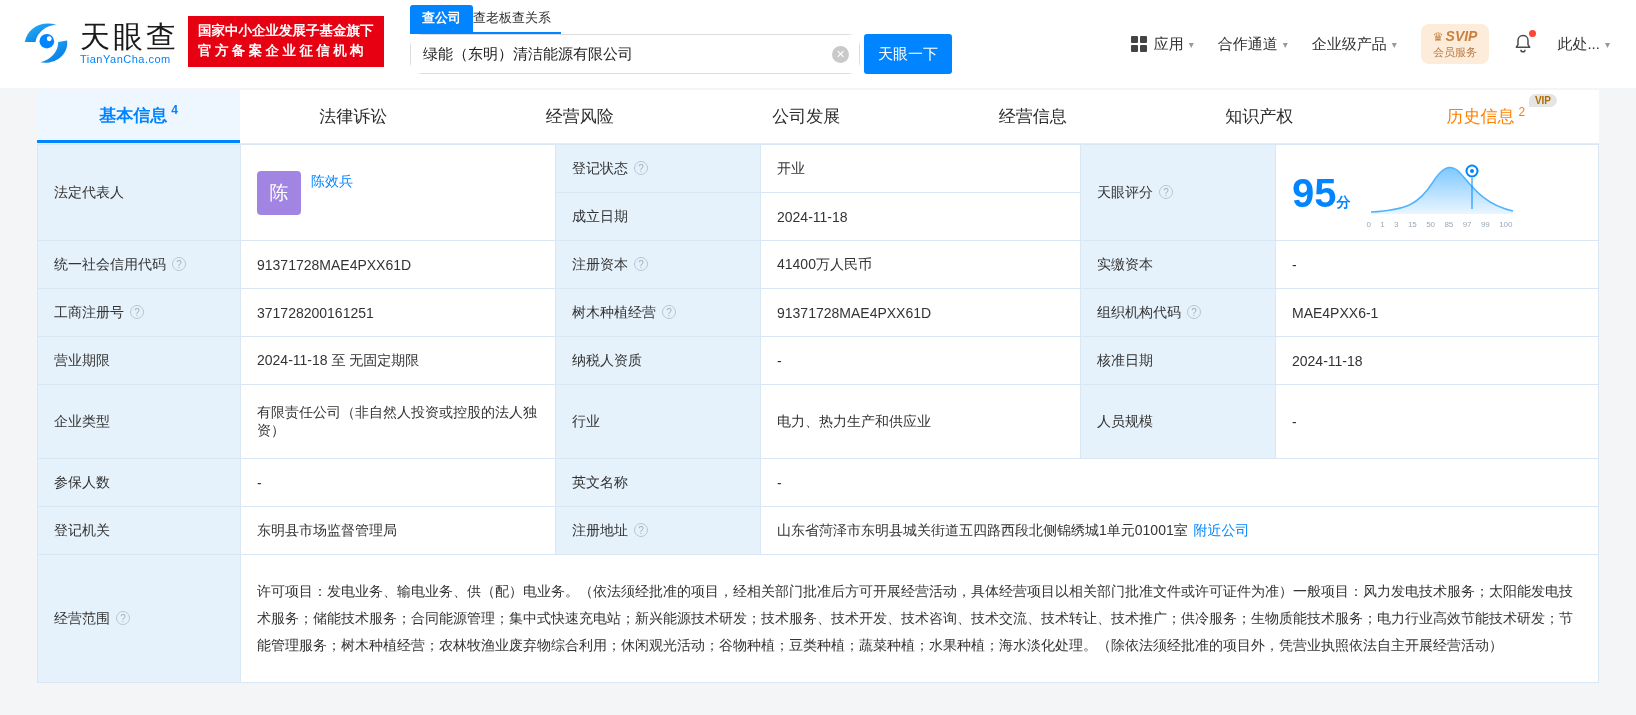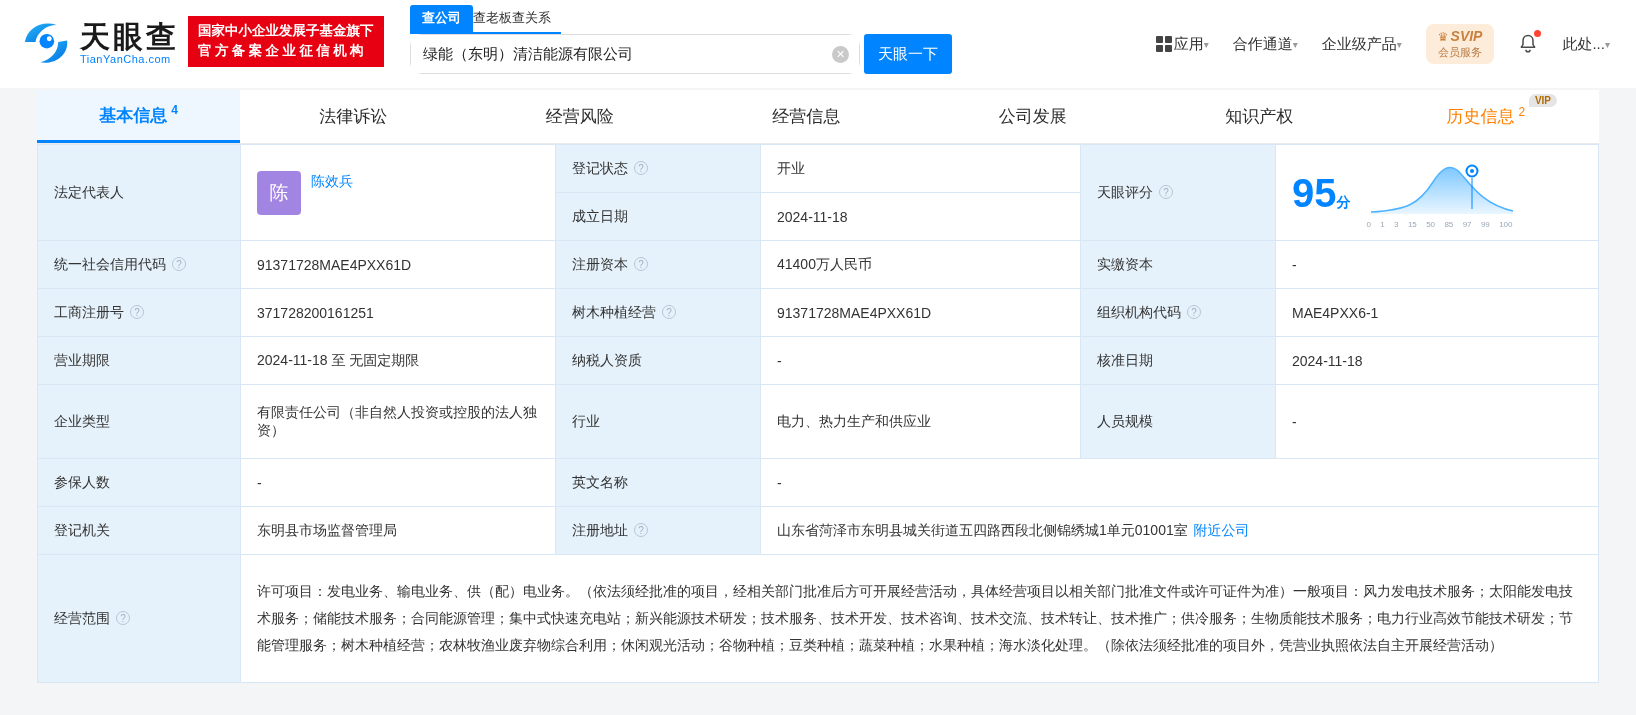--- a/index.html
+++ b/index.html
@@ -2,21 +2,21 @@
 <html><head>
 <meta charset="utf-8">
 <style>
   * { margin:0; padding:0; box-sizing:border-box; }
   html,body { width:1636px; height:715px; overflow:hidden; background:#f4f5f7;
     font-family:"Liberation Sans","DejaVu Sans",sans-serif; color:#333; }
 
   
   .header { position:relative; height:88px; background:#fff; }
   .logo { position:absolute; left:20px; top:16px; display:flex; align-items:center; gap:8px; cursor:pointer; }
-  .logo-cn { font-size:30px; font-weight:bold; color:#1a1a1a; letter-spacing:3px; line-height:1.1; }
+  .logo-cn { font-size:30px; font-weight:normal; color:#1a1a1a; letter-spacing:3px; line-height:1.1; }
   .logo-en { font-size:11px; color:#0084ff; letter-spacing:.5px; }
   .gov-badge { position:absolute; left:188px; top:16px; background:#e60012; color:#fff;
     padding:5px 10px; font-size:13.5px; font-weight:bold; line-height:1.5; }
   .gov-badge .l2 { letter-spacing:3.4px; }
 
   .search-block { position:absolute; left:410px; top:5px; width:545px; }
   .search-tabs { display:flex; align-items:flex-end; width:fit-content;
     padding-right:10px; border-bottom:2px solid #0084ff; font-size:13px; }
   .stab { padding-bottom:5px; cursor:pointer; color:#333; }
   .stab.active { background:#0084ff; color:#fff; font-weight:bold; padding:4px 12px 5px;
@@ -26,21 +26,21 @@
     border:1px solid #dcdcdc; border-radius:12px; }
   .search-input-wrap input { width:100%; height:100%; border:none; outline:none;
     padding:0 36px 0 12px; font-size:15px; color:#222; font-family:inherit; }
   .clear-btn { position:absolute; right:10px; top:11px; width:17px; height:17px; border-radius:50%;
     background:#c9c9c9; color:#fff; font-size:11px; line-height:17px; text-align:center; cursor:pointer; }
   .search-btn { width:88px; height:40px; margin-left:4px; background:#0084ff; color:#fff;
     font-size:15px; border:none; border-radius:3px; cursor:pointer; font-family:inherit; }
 
   .nav { position:absolute; right:26px; top:0; height:88px; display:flex; align-items:center;
     gap:24px; font-size:15px; color:#333; }
-  .nav-item { display:flex; align-items:center; cursor:pointer; white-space:nowrap;text-align:right; }
+  .nav-item { display:flex; align-items:center; gap:5px; cursor:pointer; white-space:nowrap;text-align:right; }
   .caret { color:#999; font-size:10px; }
   .grid-icon { display:inline-grid; grid-template-columns:7px 7px; gap:2px; margin-right:2px; }
   .grid-icon i { width:7px; height:7px; background:#444; border-radius:1px; }
   .svip-badge { background:#fcecd9; border-radius:8px; padding:4px 12px; text-align:center;
     line-height:1.25; cursor:pointer; }
   .svip-top { font-size:14px; font-weight:bold; font-style:italic; color:#c9813f; }
   .svip-top .crown { font-style:normal; font-size:12px; margin-right:2px; }
   .svip-bottom { font-size:11px; color:#b97a45; }
   .bell-wrap { position:relative; cursor:pointer; }
   .bell-dot { position:absolute; top:-2px; right:-3px; width:7px; height:7px; background:#f43; border-radius:50%; }
@@ -168,24 +168,24 @@
       <span>基本信息</span>
         <span class="count">4</span>
     </div>
     <div class="tab">
         <span>法律诉讼</span>
       </div>
     <div class="tab">
         <span>经营风险</span>
       </div>
     <div class="tab">
+        <span>公司发展</span>
+      </div>
+    <div class="tab">
         <span>经营信息</span>
-      </div>
-    <div class="tab">
-        <span>公司发展</span>
       </div>
     <div class="tab">
         <span>知识产权</span>
       </div>
     <div class="tab history">
       <span class="vip-tag">VIP</span>
       <span>历史信息</span>
         <span class="count">2</span>
     </div>
   </div>

